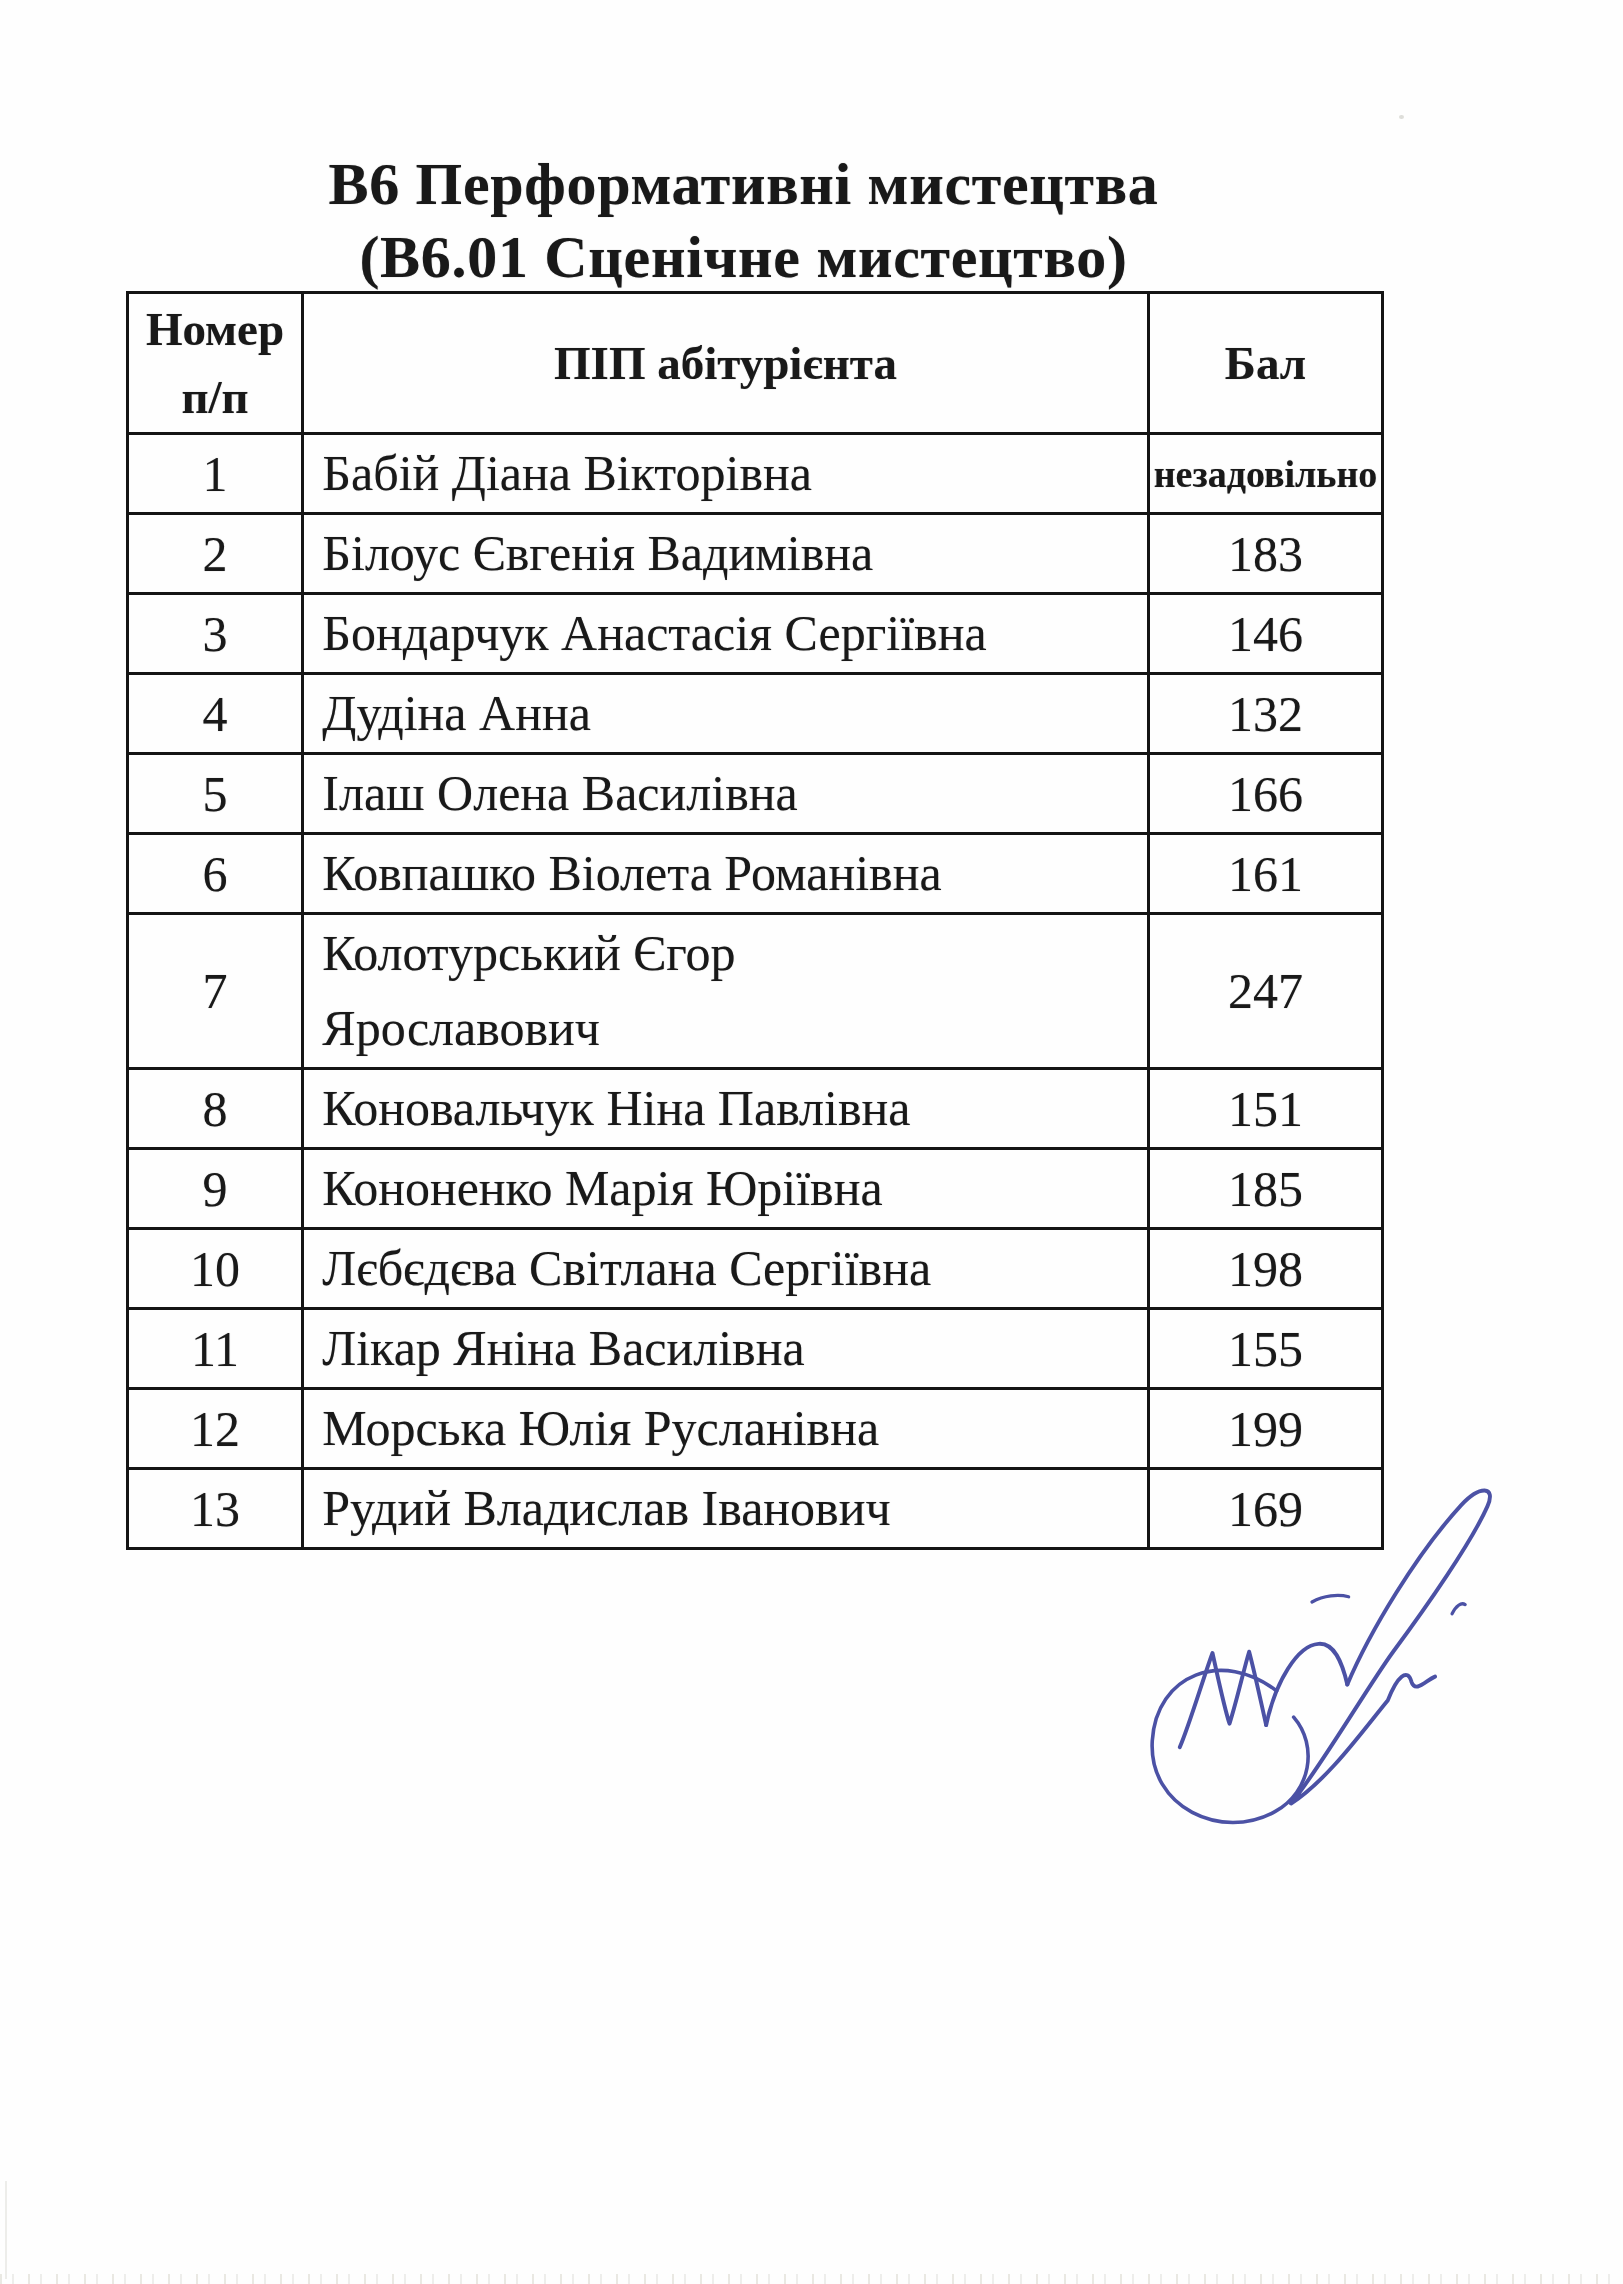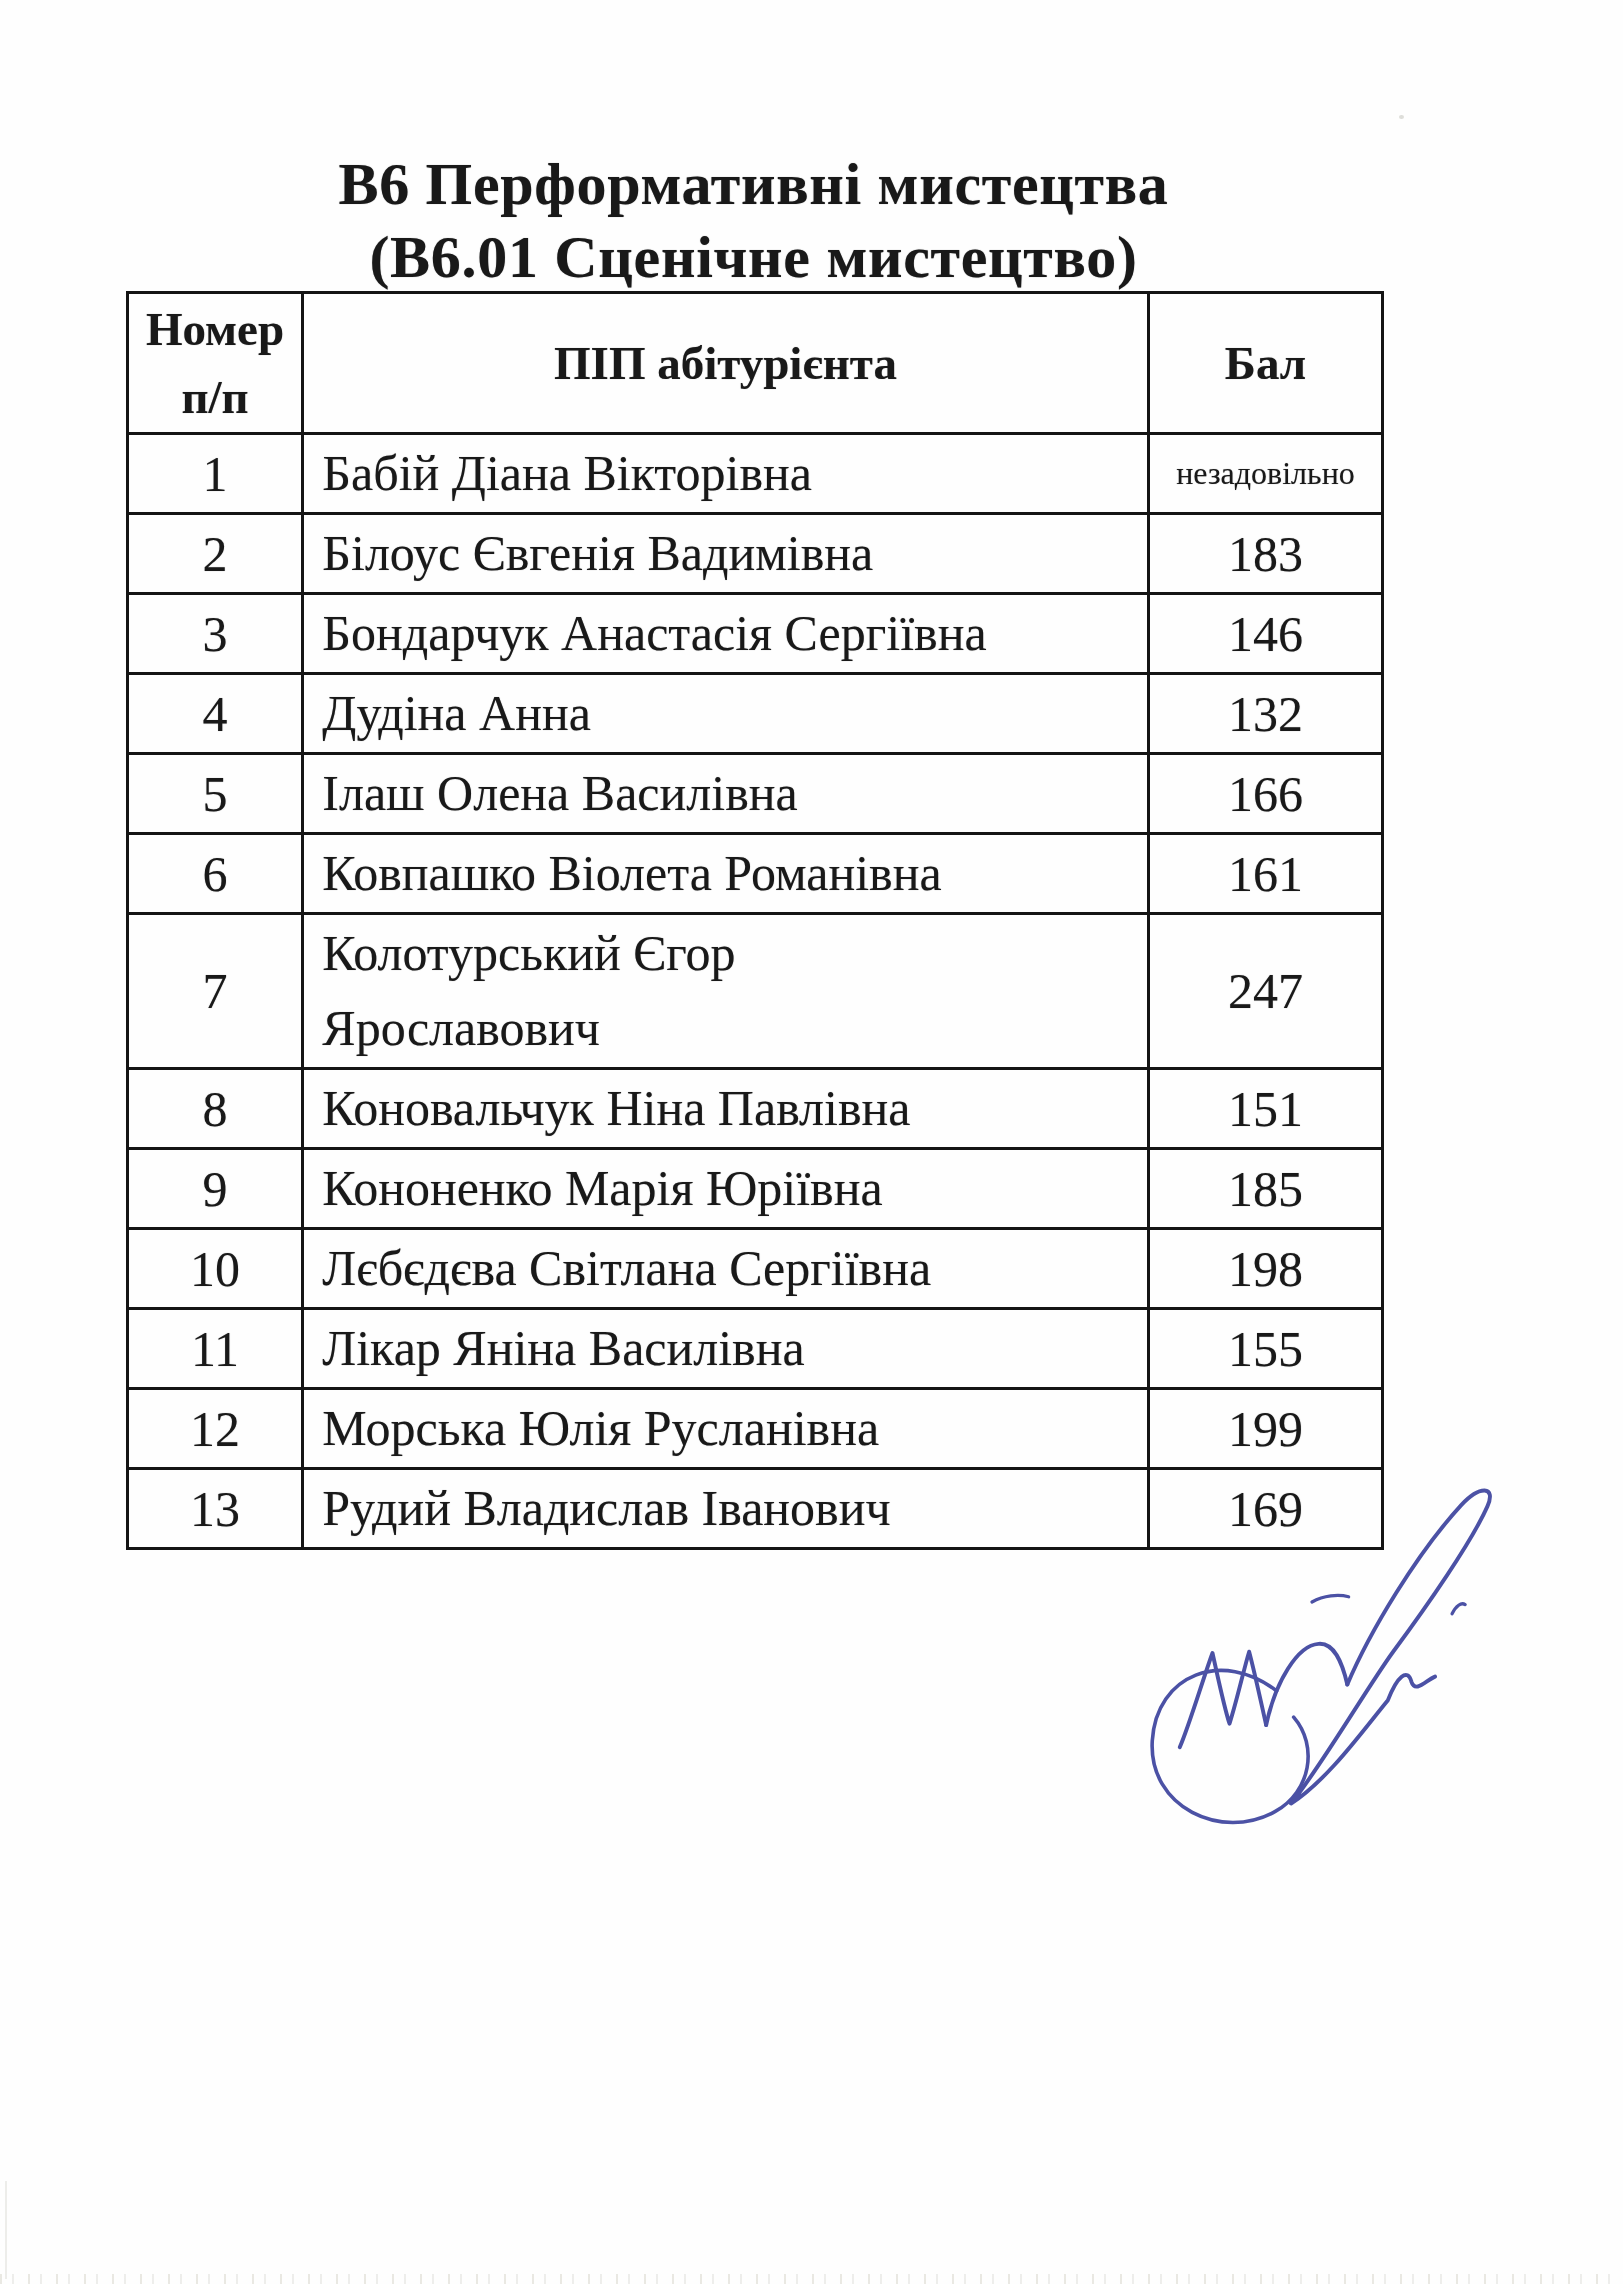--- a/index.html
+++ b/index.html
@@ -5,21 +5,21 @@
   html,body{margin:0;padding:0;background:#9a9a9a;}
   .page{
     position:relative;
     width:1624px;height:2284px;
     background:#fefefe;
     overflow:hidden;
     font-family:"Liberation Serif","DejaVu Serif",serif;
     color:#191919;
   }
   .doc-title{
-    position:absolute;left:126px;top:148px;width:1255px;
+    position:absolute;left:116px;top:148px;width:1255px;
     text-align:center;font-weight:bold;font-size:60px;line-height:73px;
     letter-spacing:0.7px;
     text-shadow:0 0 1px rgba(25,25,25,.45);
   }
   table.results{
     position:absolute;left:126px;top:291px;width:1255px;
     border-collapse:collapse;table-layout:fixed;
     background:#fefefe;
     padding-left:21px;
   }
@@ -33,21 +33,21 @@
     text-shadow:0 0 1px rgba(25,25,25,.4);
   }
   table.results td{
     height:65px;vertical-align:middle;
     font-size:50px;
     text-shadow:0 0 1px rgba(25,25,25,.4);
   }
   td.cell-num{text-align:center;}
   td.cell-name{text-align:left;padding-left:18.3px;line-height:1.5;white-space:pre-line;}
   td.cell-score{text-align:center;}
-  td.cell-score.score-text{font-size:32px;}
+  td.cell-score.score-text{font-size:38px;font-weight:bold;}
   .signature{position:absolute;left:1113px;top:1480px;width:432px;height:367px;}
   .scan-noise{
     position:absolute;left:0;bottom:0;width:100%;height:10.5px;
     background:repeating-linear-gradient(90deg,
       rgba(176,172,150,.35) 0 2px, rgba(255,255,255,0) 2px 12.4px,
       rgba(168,168,156,.25) 12.4px 13.8px, rgba(255,255,255,0) 13.8px 28px);
     opacity:.75;
   }
   .scan-speck{
     position:absolute;left:1399px;top:115px;width:4.6px;height:3.9px;

